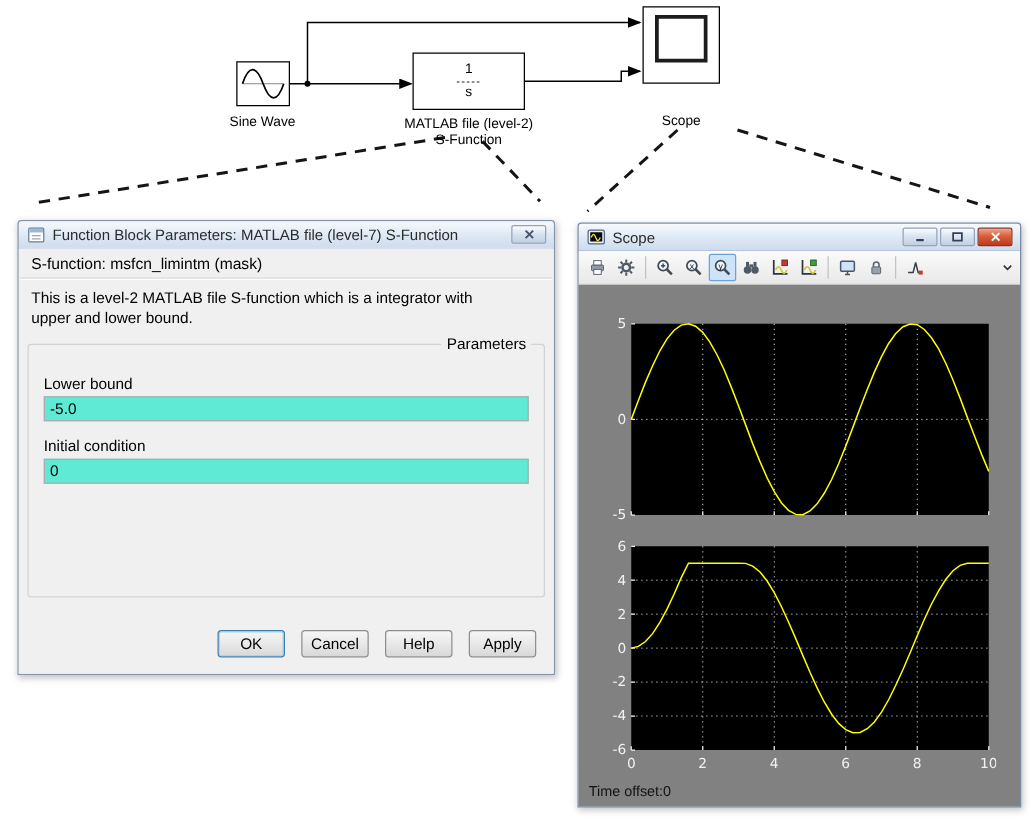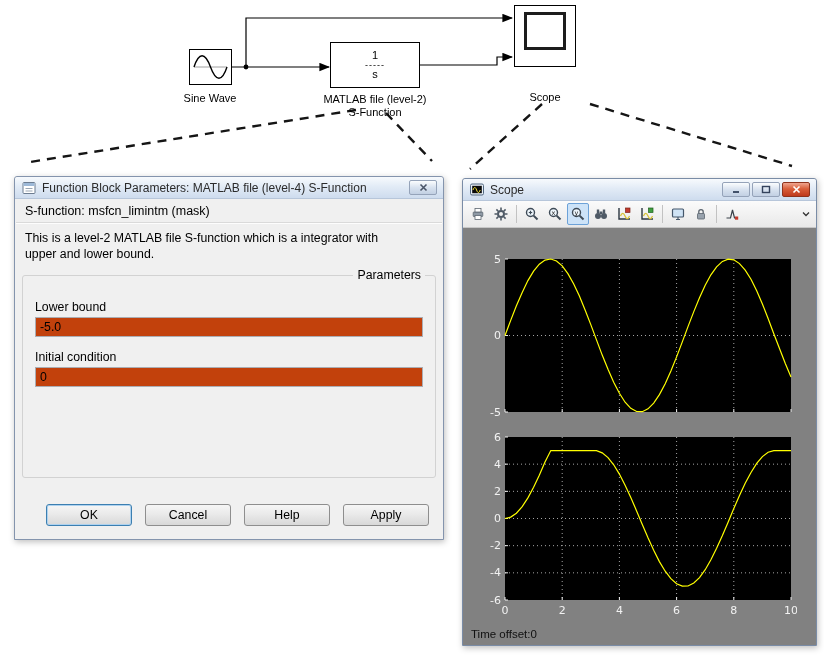--- a/index.html
+++ b/index.html
@@ -34,23 +34,23 @@
     box-shadow:1px 2px 6px rgba(0,0,0,.25);box-sizing:border-box;}
   .dlg-body{position:absolute;left:0;right:0;top:22px;bottom:0;background:#f0f0f0;}
   .subtitle{margin:5px 10px 4px;font-size:12.5px;color:#000;}
   .divider{height:1px;background:#dadada;border-bottom:1px solid #fdfdfd;margin:0 1px;}
   .desc{margin:6px 10px 0;font-size:12.3px;line-height:16px;color:#000;}
   .dialog fieldset{margin:6px 7px 0;border:1px solid #d2d2d2;border-radius:3px;
     padding:18px 12px 0;height:210px;box-sizing:border-box;}
   .dialog legend{font-size:12.3px;padding:0 4px;margin-left:2px;color:#000;text-align:right;}
   .fld-label{font-size:12.3px;margin-bottom:3px;color:#000;}
   .fld-input{display:block;width:100%;height:20px;box-sizing:border-box;border:1px solid #abadb3;
-    font:12.3px "Liberation Sans",sans-serif;padding:1px 4px;margin-bottom:13px;background:#c2410c;color:#000;}
+    font:12.3px "Liberation Sans",sans-serif;padding:1px 4px;margin-bottom:13px;background:#5eead4;color:#000;}
   .btnrow{position:absolute;right:14px;bottom:13px;display:flex;gap:13px;}
-  .btn{width:86px;height:22px;font:12.3px "Liberation Sans",sans-serif;color:#000;
+  .btn{width:54px;height:22px;font:12.3px "Liberation Sans",sans-serif;color:#000;
     background:linear-gradient(#f6f6f6,#eaeaea 45%,#d8d8d8);
     border:1px solid #8e8e8e;border-radius:3px;display:flex;align-items:center;justify-content:center;}
   .btn.primary{border-color:#3c7fb1;box-shadow:inset 0 0 0 1px #aed2ef;}
 
   
   .scopewin{position:absolute;left:462px;top:178px;width:355px;height:468px;
     border:1px solid #7a8ca6;border-radius:3px 3px 0 0;background:#eef2f7;
     box-shadow:1px 2px 6px rgba(0,0,0,.25);box-sizing:border-box;}
   .toolbar{position:absolute;left:0;right:0;top:22px;height:27px;
     background:linear-gradient(#fbfbfb,#e8e8e8);border-bottom:1px solid #c6c6c6;
@@ -110,21 +110,21 @@
   </div>
   <div class="blklabel" style="left:515px;top:91px;width:60px;">Scope</div>
 
   <div class="dialog">
     <div class="titlebar">
       <svg width="16" height="16" viewBox="0 0 16 16">
         <rect x="2" y="2.5" width="12" height="11" rx="1" fill="#fff" stroke="#6c7c90"></rect>
         <rect x="2.5" y="3" width="11" height="3" fill="#9db9d8"></rect>
         <path d="M4.5 8.5h7M4.5 11h7" stroke="#9aa6b4" stroke-width="1"></path>
       </svg>
-      <span class="title">Function Block Parameters: MATLAB file (level-4) S-Function</span>
+      <span class="title">Function Block Parameters: MATLAB file (level-7) S-Function</span>
       <span class="capbtn">
         <svg width="9" height="9" viewBox="0 0 9 9">
           <path d="M1.5 1.5L7.5 7.5M7.5 1.5L1.5 7.5" stroke="#4a5568" stroke-width="1.6"></path>
         </svg>
       </span>
     </div>
     <div class="dlg-body">
       <div class="subtitle">S-function: msfcn_limintm (mask)</div>
       <div class="divider"></div>
       <div class="desc">

